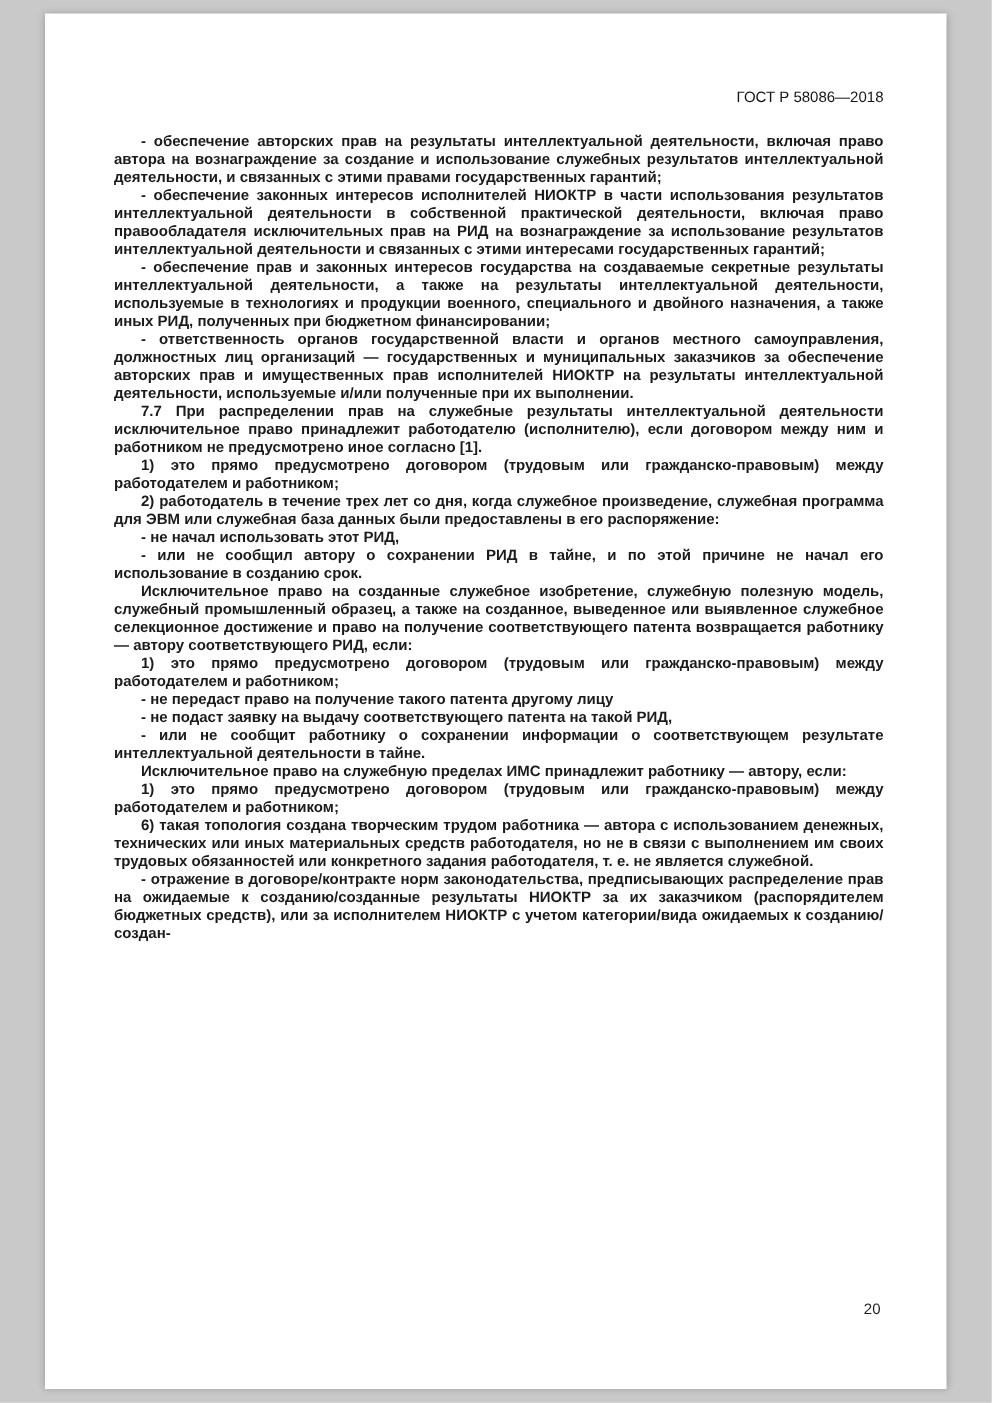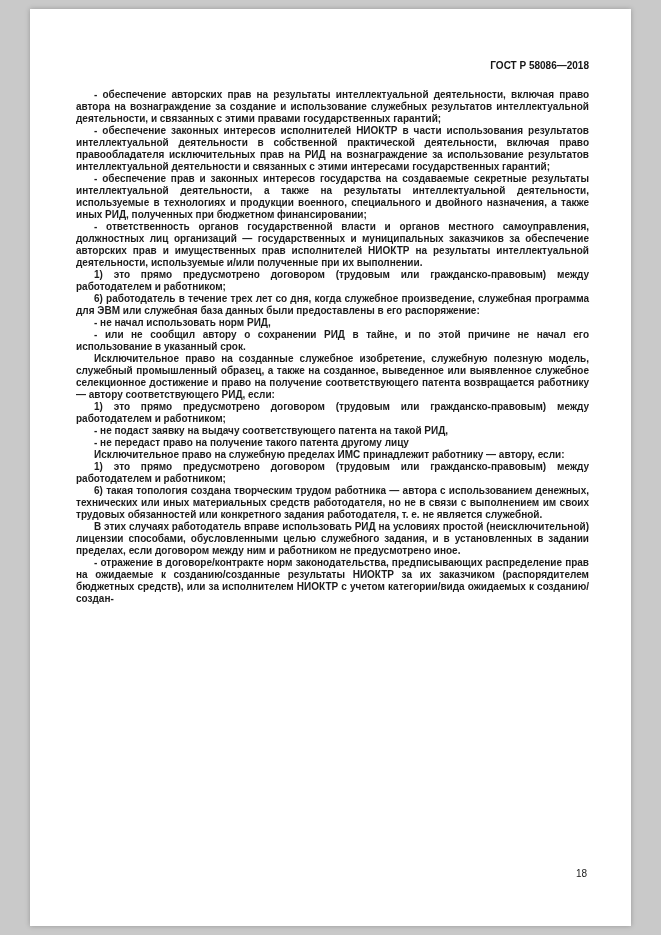--- a/index.html
+++ b/index.html
@@ -25,21 +25,21 @@
     height: 917px;
     background: #ffffff;
     box-shadow: 0 0 5px rgba(0,0,0,0.25);
   }
   .doc-header {
     position: absolute;
     top: 51px;
     left: 46px;
     right: 42px;
     text-align: right;
-    font-weight: bold;
+    font-weight: normal;
     font-size: 10px;
     line-height: 12px;
     color: #151515;
   }
   .doc-body {
     position: absolute;
     top: 80px;
     left: 46px;
     right: 42px;
     font-size: 10px;
@@ -67,29 +67,30 @@
 <body>
 
 <div class="canvas">
   <div class="page">
     <div class="doc-header">ГОСТ Р 58086—2018</div>
     <div class="doc-body">
         <p>- обеспечение авторских прав на результаты интеллектуальной деятельности, включая право автора на вознаграждение за создание и использование служебных результатов интеллектуальной деятельности, и связанных с этими правами государственных гарантий;</p>
         <p>- обеспечение законных интересов исполнителей НИОКТР в части использования результатов интеллектуальной деятельности в собственной практической деятельности, включая право правообладателя исключительных прав на РИД на вознаграждение за использование результатов интеллектуальной деятельности и связанных с этими интересами государственных гарантий;</p>
         <p>- обеспечение прав и законных интересов государства на создаваемые секретные результаты интеллектуальной деятельности, а также на результаты интеллектуальной деятельности, используемые в технологиях и продукции военного, специального и двойного назначения, а также иных РИД, полученных при бюджетном финансировании;</p>
         <p>- ответственность органов государственной власти и органов местного самоуправления, должностных лиц организаций — государственных и муниципальных заказчиков за обеспечение авторских прав и имущественных прав исполнителей НИОКТР на результаты интеллектуальной деятельности, используемые и/или полученные при их выполнении.</p>
+        <p>7.7 При распределении прав на служебные результаты интеллектуальной деятельности исключительное право принадлежит работодателю (исполнителю), если договором между ним и работником не предусмотрено иное согласно [1].</p>
         <p>1) это прямо предусмотрено договором (трудовым или гражданско-правовым) между работодателем и работником;</p>
-        <p>6) работодатель в течение трех лет со дня, когда служебное произведение, служебная программа для ЭВМ или служебная база данных были предоставлены в его распоряжение:</p>
-        <p>- не начал использовать норм РИД,</p>
-        <p>- или не сообщил автору о сохранении РИД в тайне, и по этой причине не начал его использование в указанный срок.</p>
+        <p>2) работодатель в течение трех лет со дня, когда служебное произведение, служебная программа для ЭВМ или служебная база данных были предоставлены в его распоряжение:</p>
+        <p>- не начал использовать этот РИД,</p>
+        <p>- или не сообщил автору о сохранении РИД в тайне, и по этой причине не начал его использование в созданию срок.</p>
         <p>Исключительное право на созданные служебное изобретение, служебную полезную модель, служебный промышленный образец, а также на созданное, выведенное или выявленное служебное селекционное достижение и право на получение соответствующего патента возвращается работнику — автору соответствующего РИД, если:</p>
         <p>1) это прямо предусмотрено договором (трудовым или гражданско-правовым) между работодателем и работником;</p>
+        <p>- не передаст право на получение такого патента другому лицу</p>
         <p>- не подаст заявку на выдачу соответствующего патента на такой РИД,</p>
-        <p>- не передаст право на получение такого патента другому лицу</p>
+        <p>- или не сообщит работнику о сохранении информации о соответствующем результате интеллектуальной деятельности в тайне.</p>
         <p>Исключительное право на служебную пределах ИМС принадлежит работнику — автору, если:</p>
         <p>1) это прямо предусмотрено договором (трудовым или гражданско-правовым) между работодателем и работником;</p>
         <p>6) такая топология создана творческим трудом работника — автора с использованием денежных, технических или иных материальных средств работодателя, но не в связи с выполнением им своих трудовых обязанностей или конкретного задания работодателя, т. е. не является служебной.</p>
-        <p>В этих случаях работодатель вправе использовать РИД на условиях простой (неисключительной) лицензии способами, обусловленными целью служебного задания, и в установленных в задании пределах, если договором между ним и работником не предусмотрено иное.</p>
         <p>- отражение в договоре/контракте норм законодательства, предписывающих распределение прав на ожидаемые к созданию/созданные результаты НИОКТР за их заказчиком (распорядителем бюджетных средств), или за исполнителем НИОКТР с учетом категории/вида ожидаемых к созданию/создан-</p>
       </div>
-    <div class="page-number">18</div>
+    <div class="page-number">20</div>
   </div>
 </div>
 
 </body></html>

